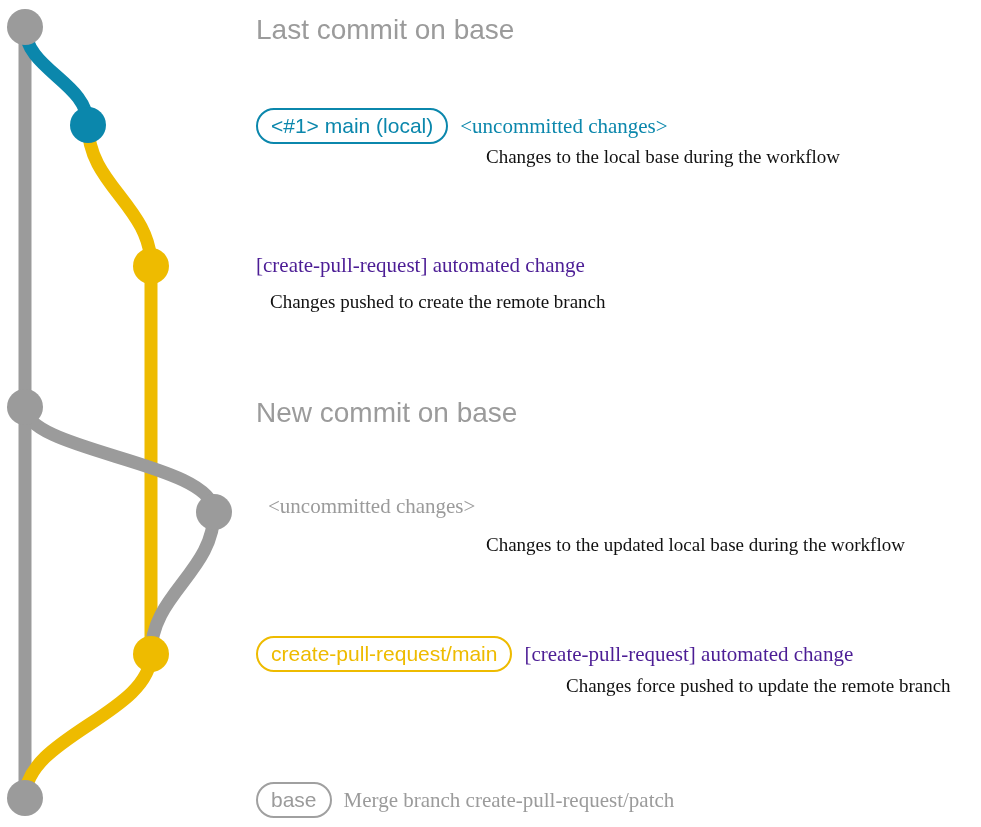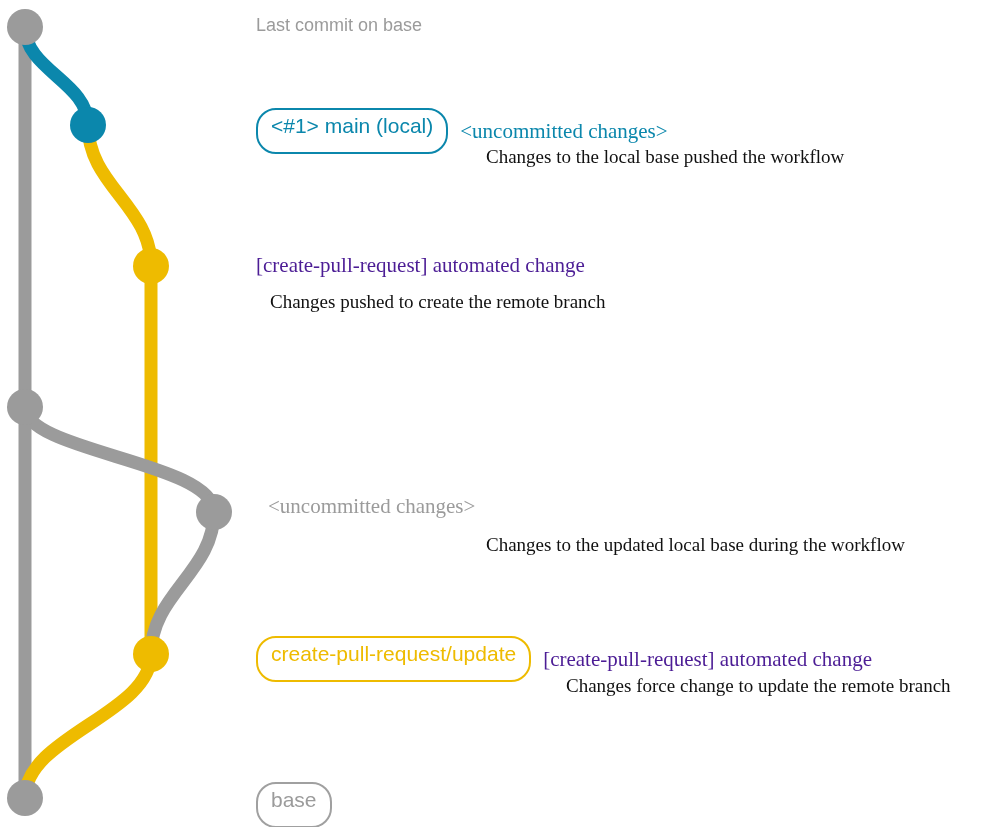--- a/index.html
+++ b/index.html
@@ -32,21 +32,21 @@
   .commit-row {
     position: absolute;
     display: flex;
     align-items: center;
     white-space: nowrap;
   }
   .pill {
     display: inline-block;
     border: 2px solid #8c8c8c;
     border-radius: 20px;
-    padding: 5px 13px 16px 13px;
+    padding: 5px 13px 6px 13px;
     font-size: 21px;
     line-height: 1;
     color: #8c8c8c;
     background: #ffffff;
     font-family: "Liberation Sans", sans-serif;
   }
   .pill.blue  { border-color: #0b87ac; color: #0b87ac; }
   .pill.gray  { border-color: #a0a0a0; color: #9b9b9b; }
   .pill.amber { border-color: #eebb00; color: #eebb00; }
   .subject {
@@ -63,21 +63,21 @@
     position: absolute;
     font-family: "Liberation Serif", serif;
     font-size: 19px;
     line-height: 1;
     color: #111111;
     white-space: nowrap;
   }
   .heading-text {
     position: absolute;
     font-family: "Liberation Sans", sans-serif;
-    font-size: 18px;
+    font-size: 28px;
     line-height: 1;
     color: #9b9b9b;
     white-space: nowrap;
   }
 </style>
 </head>
 <body>
 
 <svg id="graph-svg" viewBox="0 0 981 827">
   <g fill="none" stroke-linecap="round">
@@ -109,36 +109,38 @@
 </svg>
 
 <div class="labels-layer">
 
   <div class="heading-text" style="left:256px; top:16px;">Last commit on base</div>
 
   <div class="commit-row" style="left:256px; top:108px;">
     <span class="pill blue">&lt;#1&gt; main (local)</span>
     <span class="subject blue">&lt;uncommitted changes&gt;</span>
   </div>
-  <div class="plain-note" style="left:486px; top:147px;">Changes to the local base pushed the workflow</div>
+  <div class="plain-note" style="left:486px; top:147px;">Changes to the local base during the workflow</div>
 
   <div class="commit-row" style="left:256px; top:255px;">
     <span class="subject amber no-pill">[create-pull-request] automated change</span>
   </div>
   <div class="plain-note" style="left:270px; top:292px;">Changes pushed to create the remote branch</div>
 
+  <div class="heading-text" style="left:256px; top:399px;">New commit on base</div>
 
   <div class="commit-row" style="left:256px; top:496px;">
     <span class="subject gray">&lt;uncommitted changes&gt;</span>
   </div>
   <div class="plain-note" style="left:486px; top:535px;">Changes to the updated local base during the workflow</div>
 
   <div class="commit-row" style="left:256px; top:636px;">
-    <span class="pill amber">create-pull-request/update</span>
+    <span class="pill amber">create-pull-request/main</span>
     <span class="subject amber">[create-pull-request] automated change</span>
   </div>
-  <div class="plain-note" style="left:566px; top:676px;">Changes force change to update the remote branch</div>
+  <div class="plain-note" style="left:566px; top:676px;">Changes force pushed to update the remote branch</div>
 
   <div class="commit-row" style="left:256px; top:782px;">
     <span class="pill gray">base</span>
+    <span class="subject gray">Merge branch create-pull-request/patch</span>
   </div>
 
 </div>
 
 </body></html>

